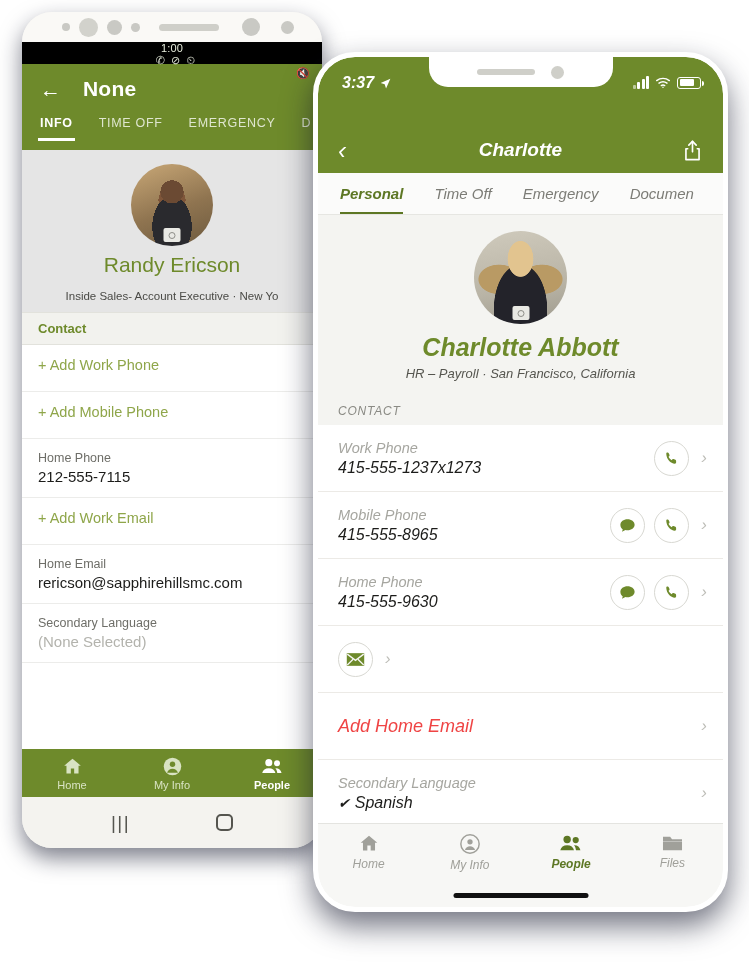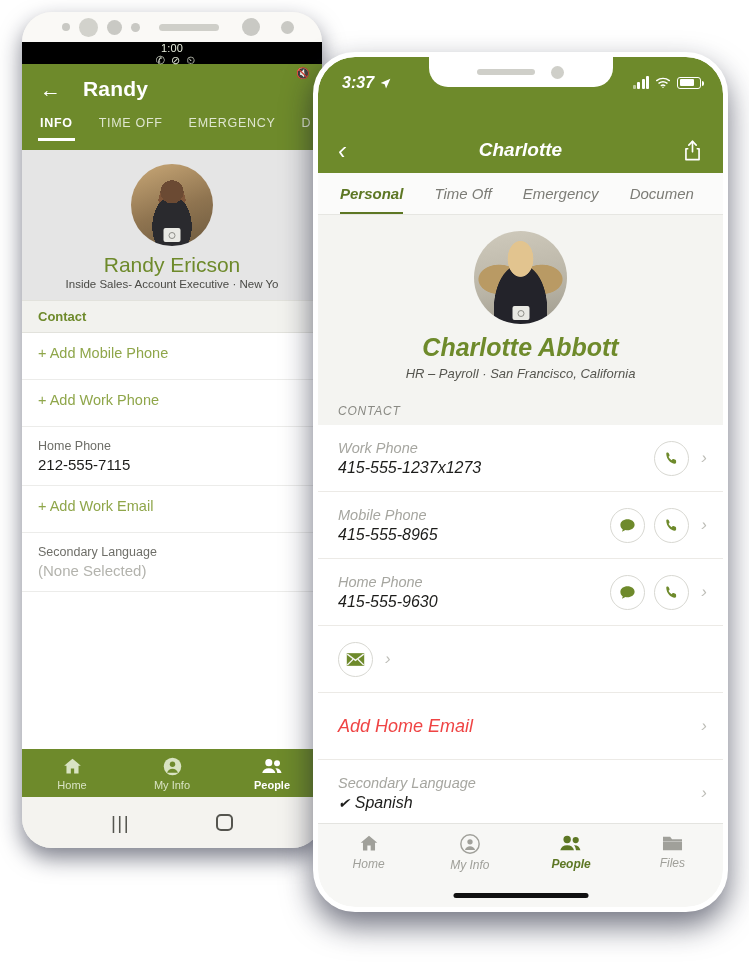--- a/index.html
+++ b/index.html
@@ -78,21 +78,21 @@
       linear-gradient(160deg,#c9a877,#8f7450 55%,#6d5a3f);
     position:relative;overflow:hidden;
   }
   .cam-badge{
     position:absolute;left:50%;bottom:4px;transform:translateX(-50%);
     width:17px;height:14px;background:#e9e9e4;border-radius:2px;
     display:flex;align-items:center;justify-content:center;
   }
   .cam-badge i{width:7px;height:7px;border:1.6px solid #8e8e88;border-radius:50%;display:block;}
   .and-name{font-size:21px;color:#6e8a2b;font-weight:400;white-space:nowrap;}
-  .and-sub{font-size:11.5px;color:#4a4a46;margin-top:1px;white-space:nowrap;}
+  .and-sub{font-size:11.5px;color:#4a4a46;margin-top:13px;white-space:nowrap;}
 
   .and-secthead{
     background:#f2f2ee;padding:8px 16px;font-size:13px;color:#6e8a2b;
     font-weight:700;border-bottom:1px solid #e2e2dc;
   }
   .and-row{
     padding:12px 16px;border-bottom:1px solid #ececea;min-height:47px;
   }
   .and-action{color:#8fa64a;font-size:14.5px;}
   .and-lab{font-size:12.5px;color:#6e6e68;}
@@ -253,21 +253,21 @@
         <span class="gly">⊘</span>
         <span class="gly">⏲</span>
       </span>
       <span class="right">
         <span class="gly">🔇</span>
       </span>
     </div>
 
     <div class="and-appbar">
       <span class="and-back">←</span>
-      <span class="and-title">Randy</span>
+      <span class="and-title">None</span>
     </div>
 
     <div class="and-tabs">
       <span class="and-tab on">INFO</span>
       <span class="and-tab">TIME OFF</span>
       <span class="and-tab">EMERGENCY</span>
       <span class="and-tab">D</span>
     </div>
 
     <div class="and-body">
@@ -279,31 +279,35 @@
               <i></i>
             </span>
         </div>
         <div class="and-name">Randy Ericson</div>
         <div class="and-sub">Inside Sales- Account Executive · New Yo</div>
       </div>
 
       <div class="and-secthead">Contact</div>
 
       <div class="and-row">
+        <div class="and-action">+ Add Work Phone</div>
+      </div>
+      <div class="and-row">
         <div class="and-action">+ Add Mobile Phone</div>
-      </div>
-      <div class="and-row">
-        <div class="and-action">+ Add Work Phone</div>
       </div>
       <div class="and-row">
         <div class="and-lab">Home Phone</div>
         <div class="and-val">212-555-7115</div>
       </div>
       <div class="and-row">
         <div class="and-action">+ Add Work Email</div>
+      </div>
+      <div class="and-row">
+        <div class="and-lab">Home Email</div>
+        <div class="and-val">rericson@sapphirehillsmc.com</div>
       </div>
       <div class="and-row">
         <div class="and-lab">Secondary Language</div>
         <div class="and-val muted">(None Selected)</div>
       </div>
     </div>
 
     <div class="and-nav">
       <div class="it">
         <svg width="21" height="21" viewBox="0 0 24 24" fill="currentColor">

